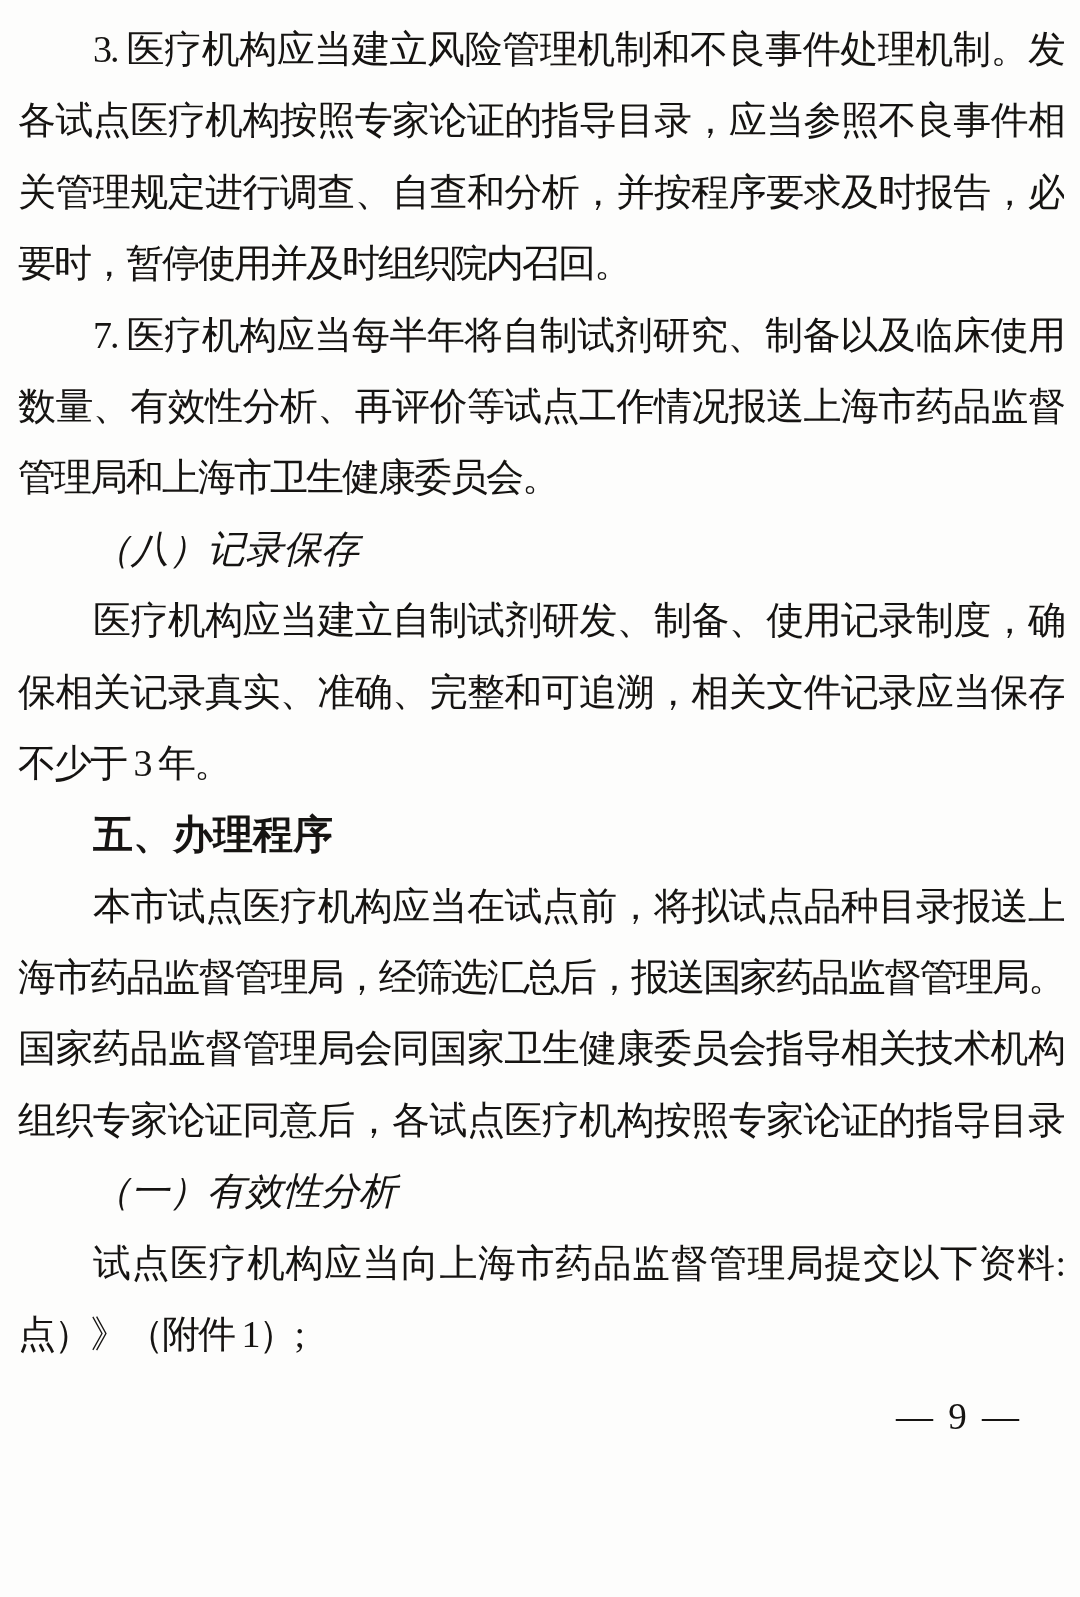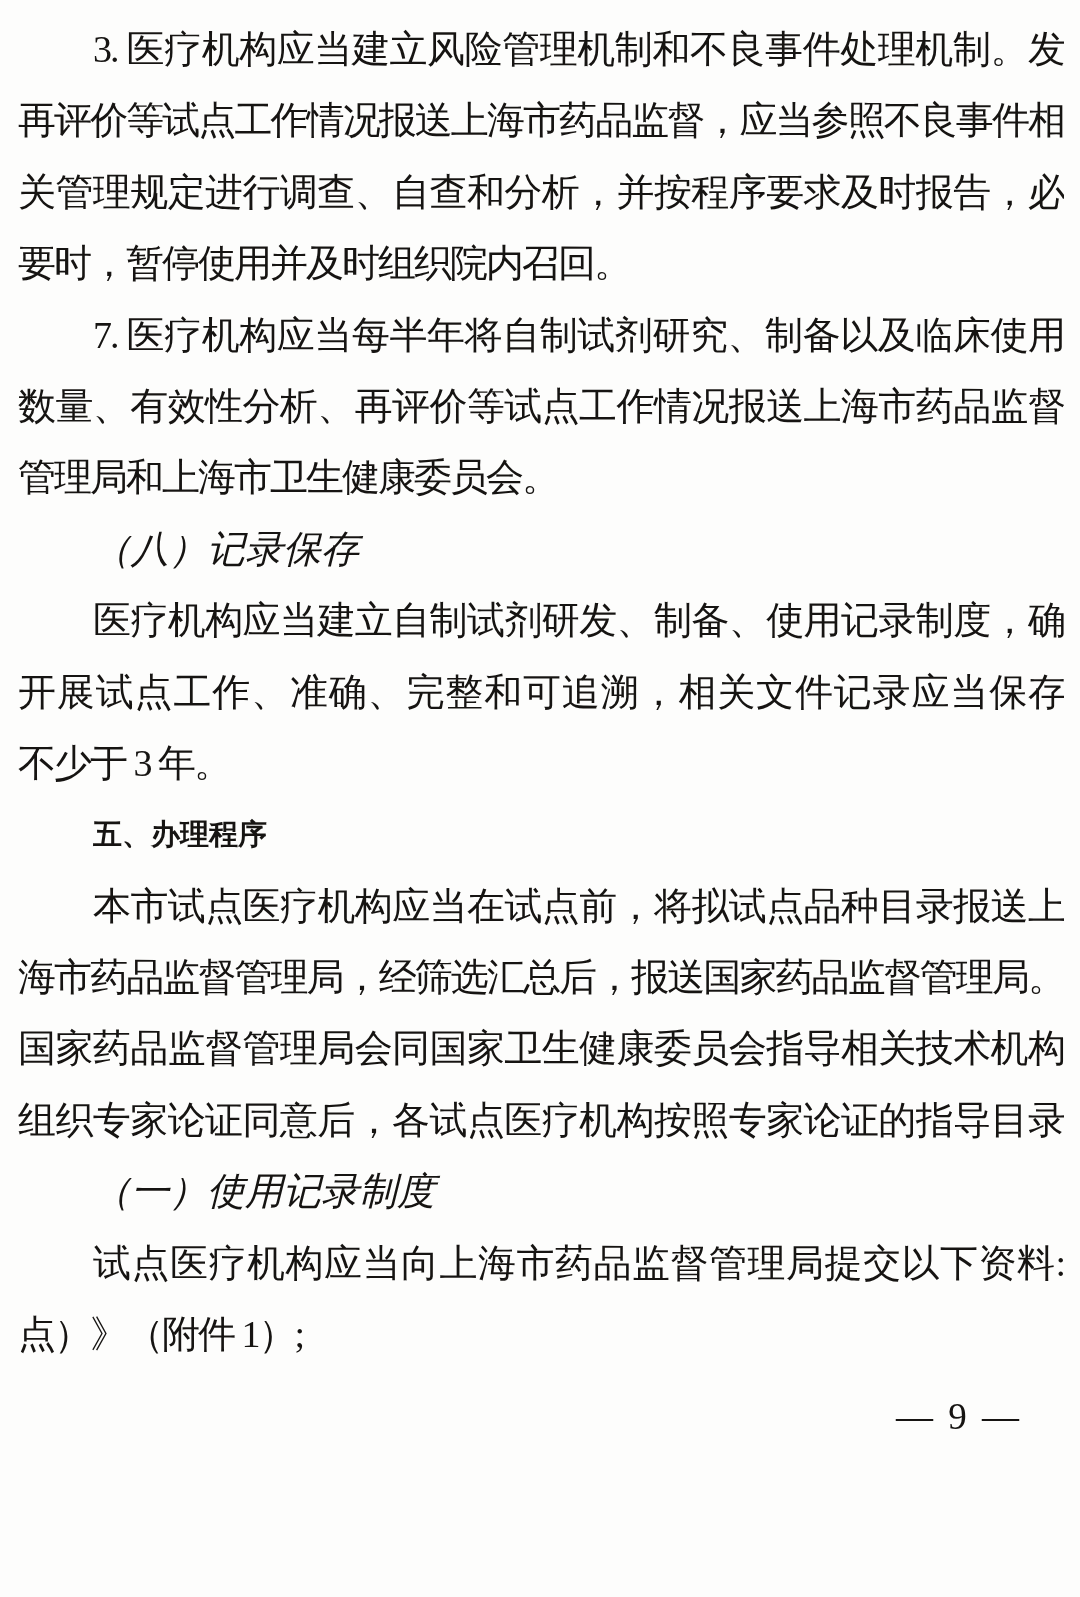--- a/index.html
+++ b/index.html
@@ -35,21 +35,21 @@
   .line.indent {
     padding-left: 75px;
   }
   .line.fill {
     text-align: justify;
     text-align-last: justify;
   }
   .line.hei {
     font-family: "Liberation Sans", "DejaVu Sans", sans-serif;
     font-weight: 700;
-    font-size: 29px;
+    font-size: 40px;
     letter-spacing: 0;
   }
   .line.kai {
     letter-spacing: 0;
     font-style: italic;
   }
   .page-number {
     margin-top: 22px;
     height: 50px;
     line-height: 50px;
@@ -58,33 +58,33 @@
     font-size: 37px;
     letter-spacing: 3px;
   }
 </style>
 </head>
 <body style="background: rgb(253, 253, 252); color: rgb(22, 20, 18);">
 
 <div class="page">
   <div class="doc-lines">
       <div class="line indent fill">3. 医疗机构应当建立风险管理机制和不良事件处理机制。发</div>
-      <div class="line fill">再评价等试点工作情况报送上海市药品监督，应当参照不良事件相</div>
+      <div class="line fill">各试点医疗机构按照专家论证的指导目录，应当参照不良事件相</div>
       <div class="line fill">关管理规定进行调查、自查和分析，并按程序要求及时报告，必</div>
       <div class="line">要时，暂停使用并及时组织院内召回。</div>
       <div class="line indent fill">7. 医疗机构应当每半年将自制试剂研究、制备以及临床使用</div>
       <div class="line fill">数量、有效性分析、再评价等试点工作情况报送上海市药品监督</div>
       <div class="line">管理局和上海市卫生健康委员会。</div>
       <div class="line indent kai">（八）记录保存</div>
       <div class="line indent fill">医疗机构应当建立自制试剂研发、制备、使用记录制度，确</div>
-      <div class="line fill">开展试点工作、准确、完整和可追溯，相关文件记录应当保存</div>
+      <div class="line fill">保相关记录真实、准确、完整和可追溯，相关文件记录应当保存</div>
       <div class="line">不少于 3 年。</div>
       <div class="line indent hei">五、办理程序</div>
       <div class="line indent fill">本市试点医疗机构应当在试点前，将拟试点品种目录报送上</div>
       <div class="line fill">海市药品监督管理局，经筛选汇总后，报送国家药品监督管理局。</div>
       <div class="line fill">国家药品监督管理局会同国家卫生健康委员会指导相关技术机构</div>
       <div class="line fill">组织专家论证同意后，各试点医疗机构按照专家论证的指导目录</div>
-      <div class="line indent kai">（一）使用记录制度</div>
+      <div class="line indent kai">（一）有效性分析</div>
       <div class="line indent fill">试点医疗机构应当向上海市药品监督管理局提交以下资料:</div>
       <div class="line">点）》（附件 1）;</div>
     </div>
   <div class="page-number">— 9 —</div>
 </div>
 
 </body></html>

